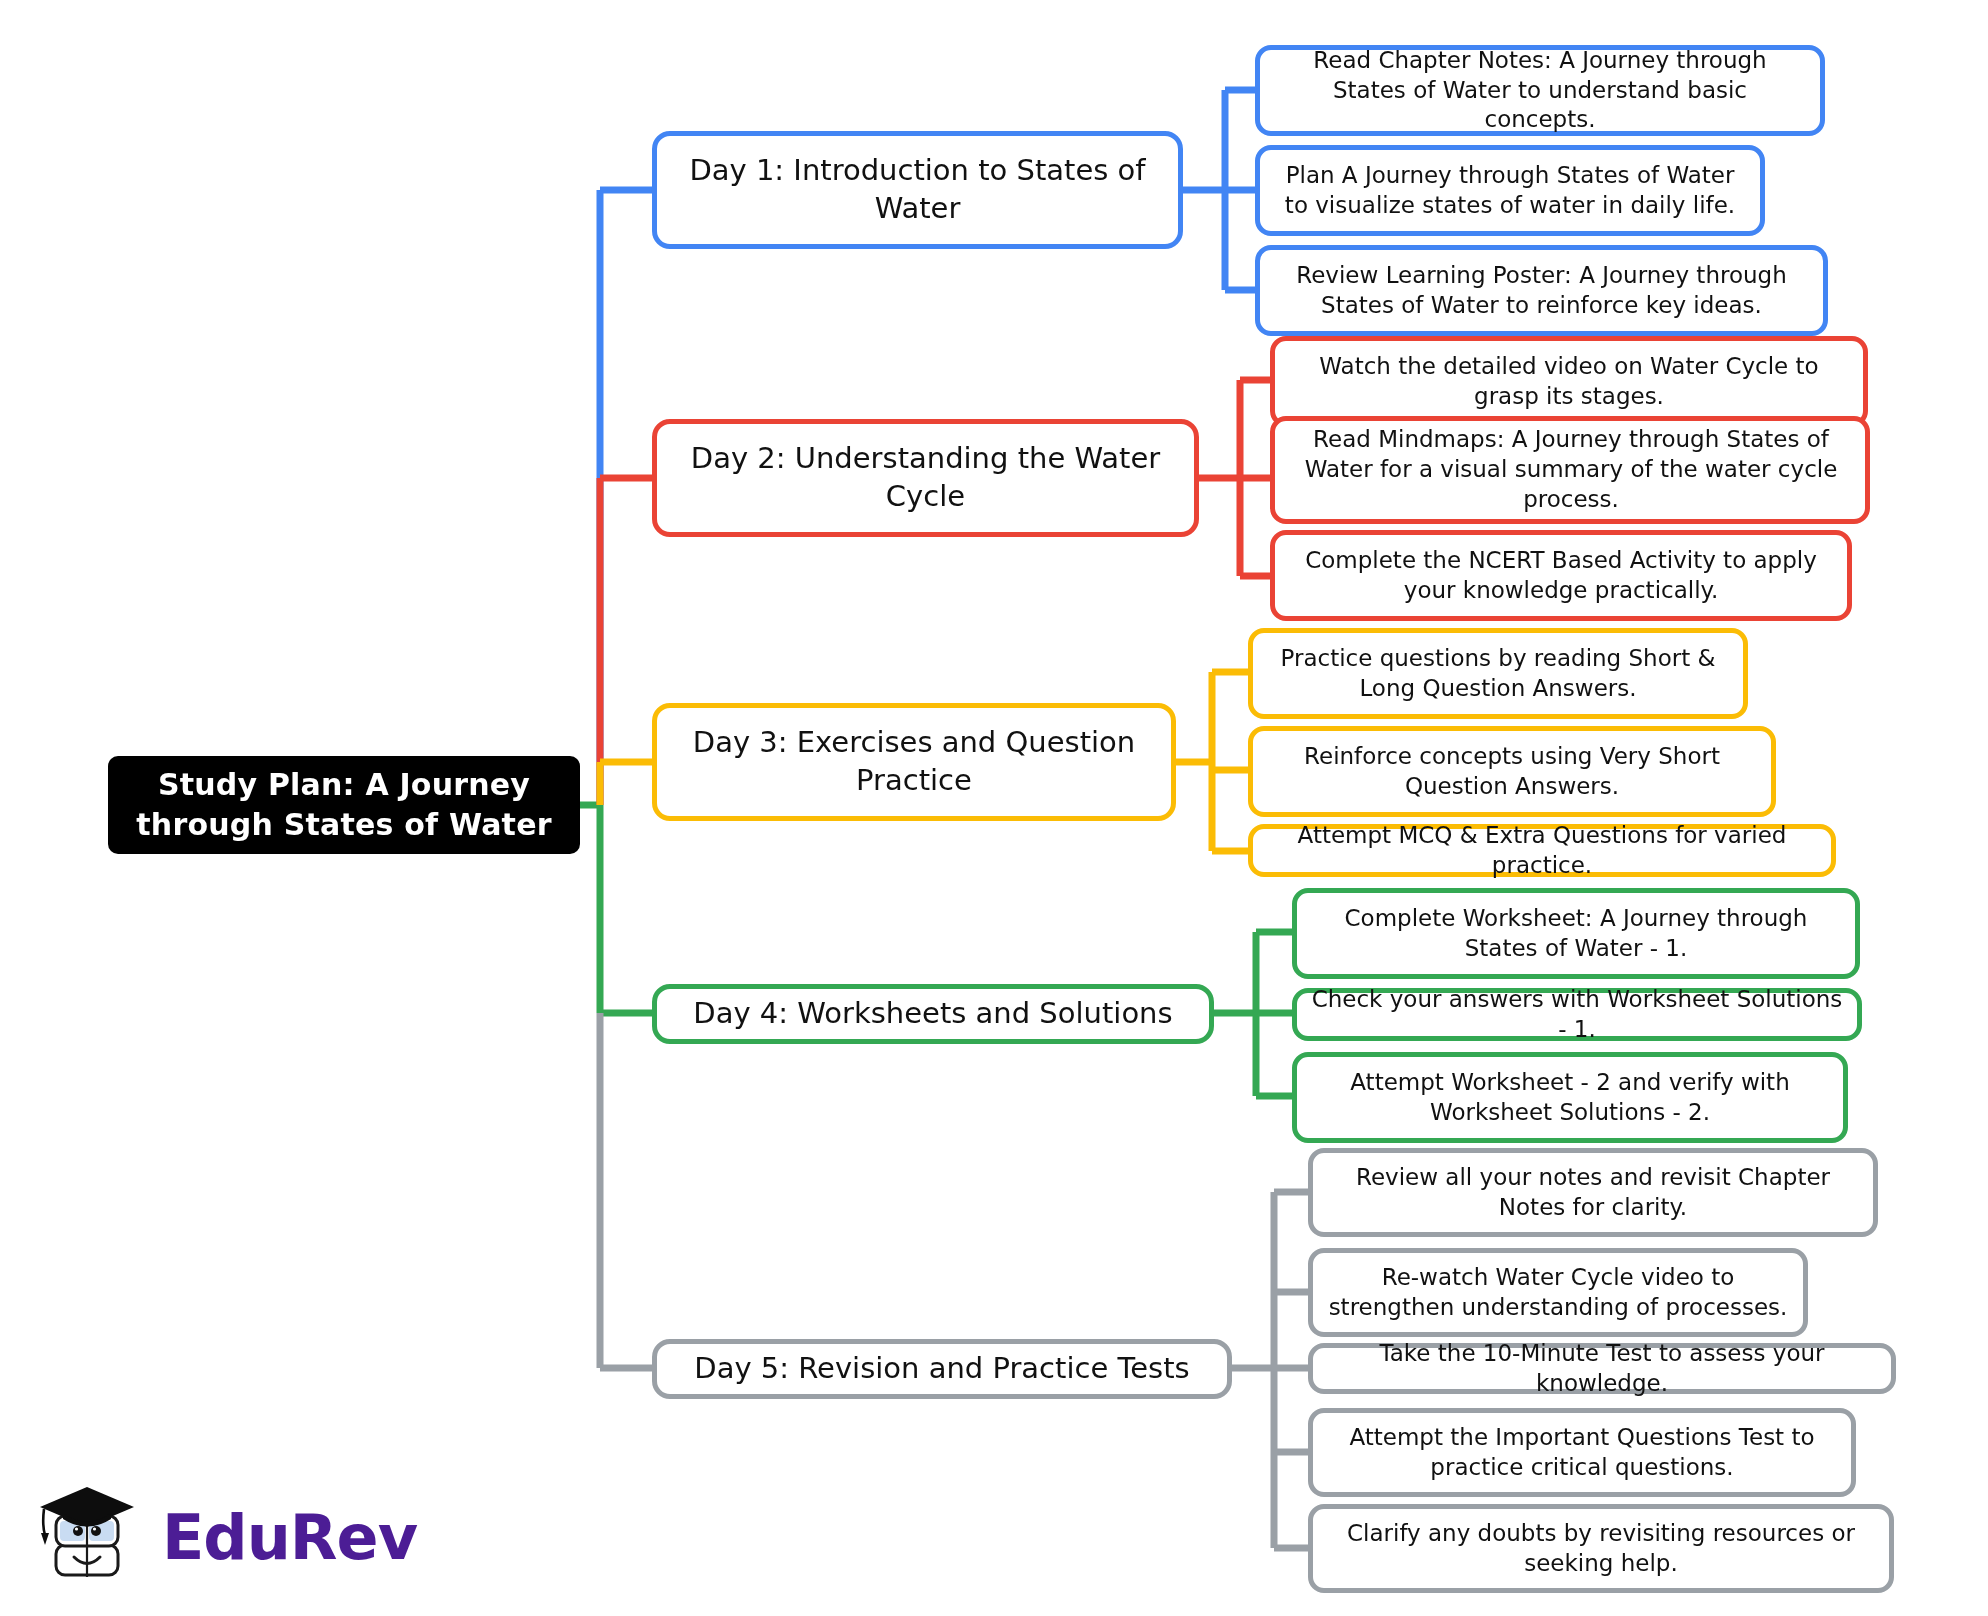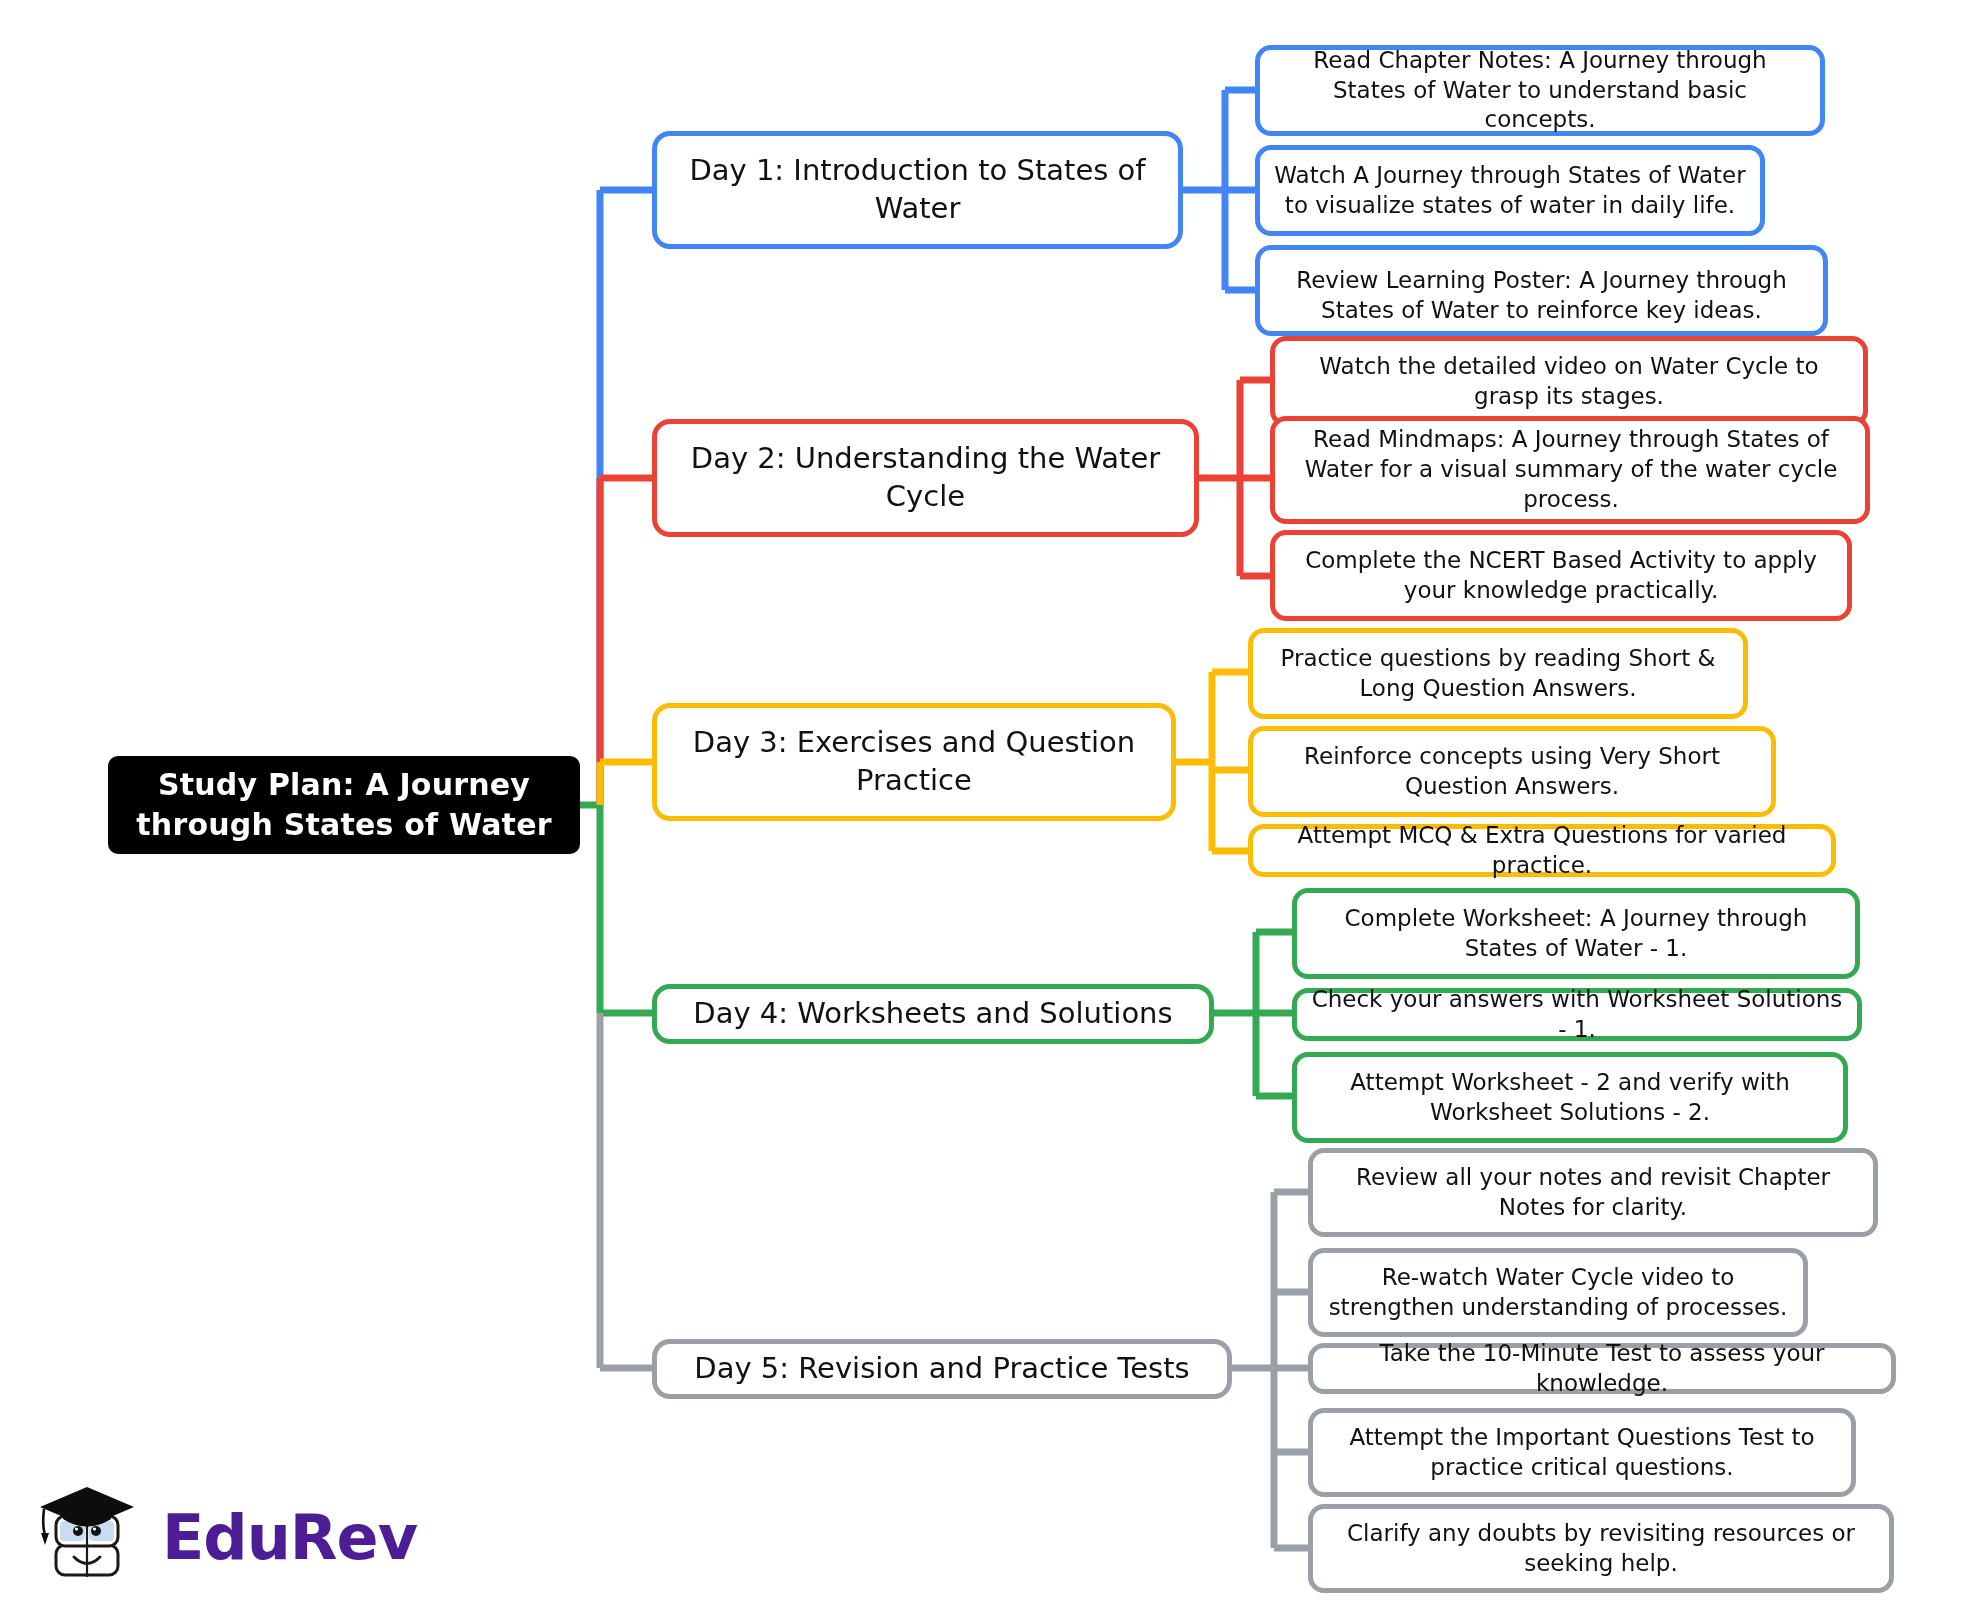--- a/index.html
+++ b/index.html
@@ -134,23 +134,23 @@
   </div>
 
   <div class="node branch c-blue" style="left:652px;top:131px;width:531px;height:118px;">
     <span class="node-label">Day 1: Introduction to States of Water</span>
   </div>
 
   <div class="node leaf c-blue" style="left:1255px;top:45px;width:570px;height:91px;">
     <span class="node-label">Read Chapter Notes: A Journey through States of Water to understand basic concepts.</span>
   </div>
   <div class="node leaf c-blue" style="left:1255px;top:145px;width:510px;height:91px;">
-    <span class="node-label">Watch A Journey through States of Water to visualize states of water in daily life.</span>
-  </div>
-  <div class="node leaf c-blue" style="left:1255px;top:245px;width:573px;height:91px;align-items:flex-end;">
+    <span class="node-label">Plan A Journey through States of Water to visualize states of water in daily life.</span>
+  </div>
+  <div class="node leaf c-blue" style="left:1255px;top:245px;width:573px;height:91px;">
     <span class="node-label">Review Learning Poster: A Journey through States of Water to reinforce key ideas.</span>
   </div>
 
   <div class="node branch c-red" style="left:652px;top:419px;width:547px;height:118px;">
     <span class="node-label">Day 2: Understanding the Water Cycle</span>
   </div>
 
   <div class="node leaf c-red" style="left:1270px;top:336px;width:598px;height:91px;">
     <span class="node-label">Watch the detailed video on Water Cycle to grasp its stages.</span>
   </div>

